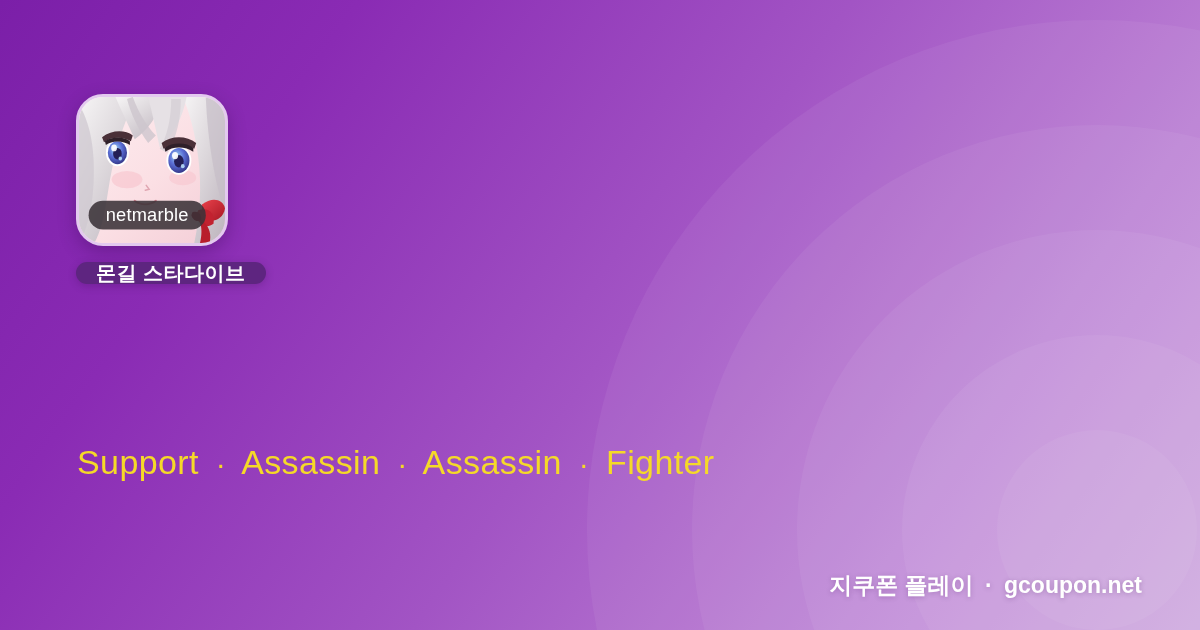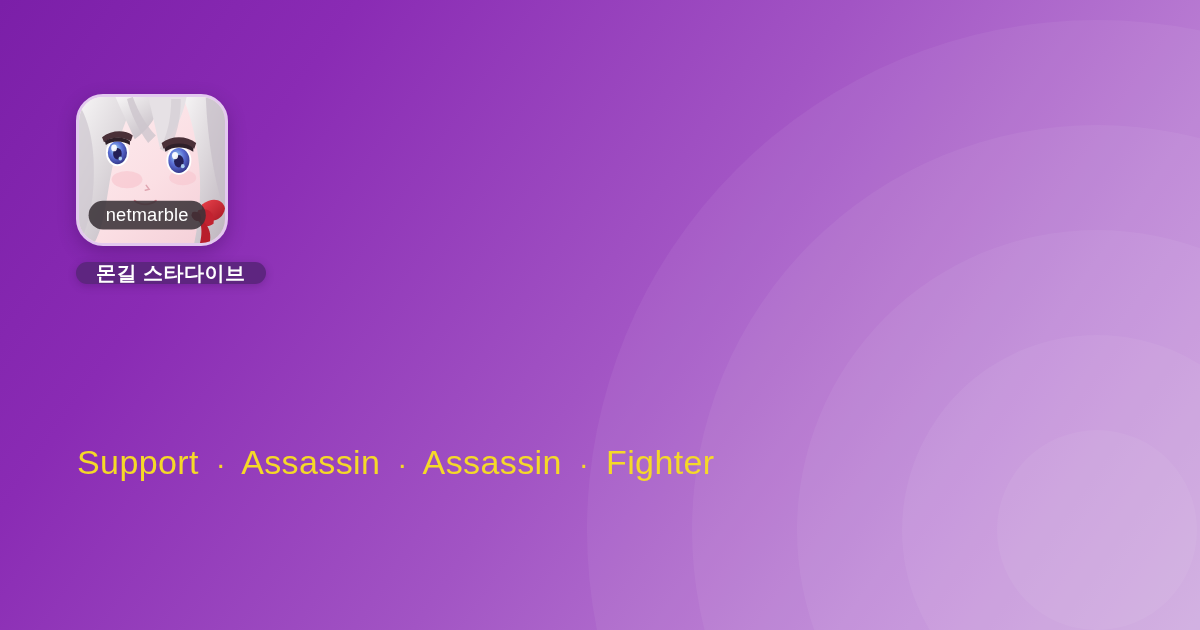--- a/index.html
+++ b/index.html
@@ -198,14 +198,19 @@
   <div class="subtitle">
     <span>Support</span>
     <span class="sep">·</span>
     <span>Assassin</span>
     <span class="sep">·</span>
     <span>Assassin</span>
     <span class="sep">·</span>
     <span>Fighter</span>
   </div>
 
+  <div class="footer">
+    <span>지쿠폰 플레이</span>
+    <span class="fsep">·</span>
+    <span>gcoupon.net</span>
+  </div>
 
 </div>
 
 </body></html>

